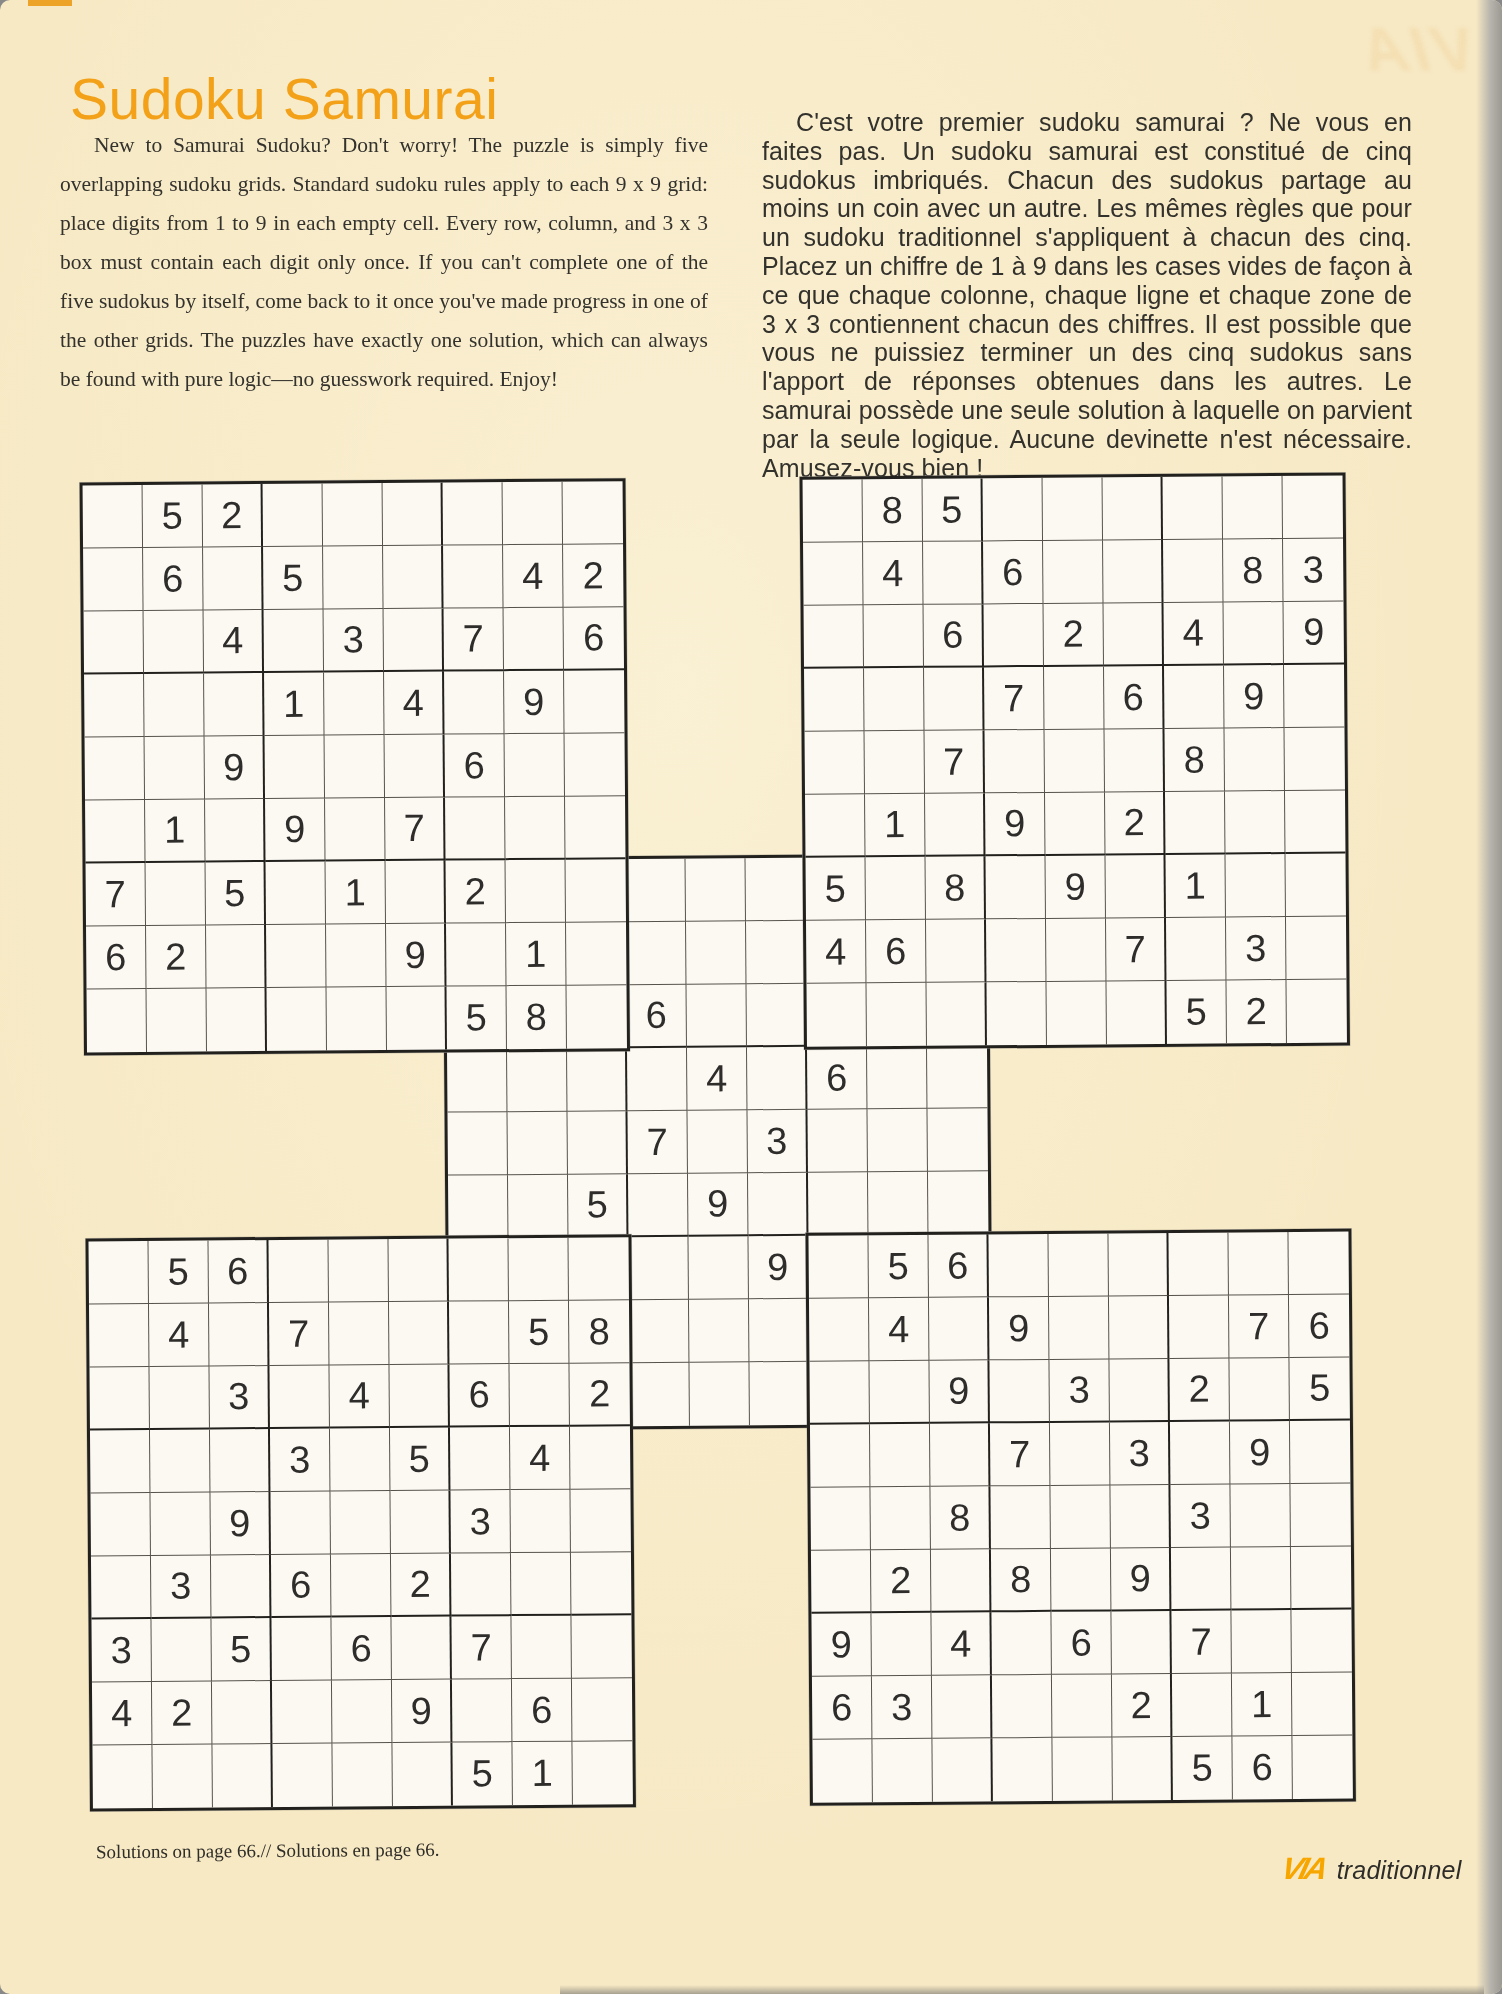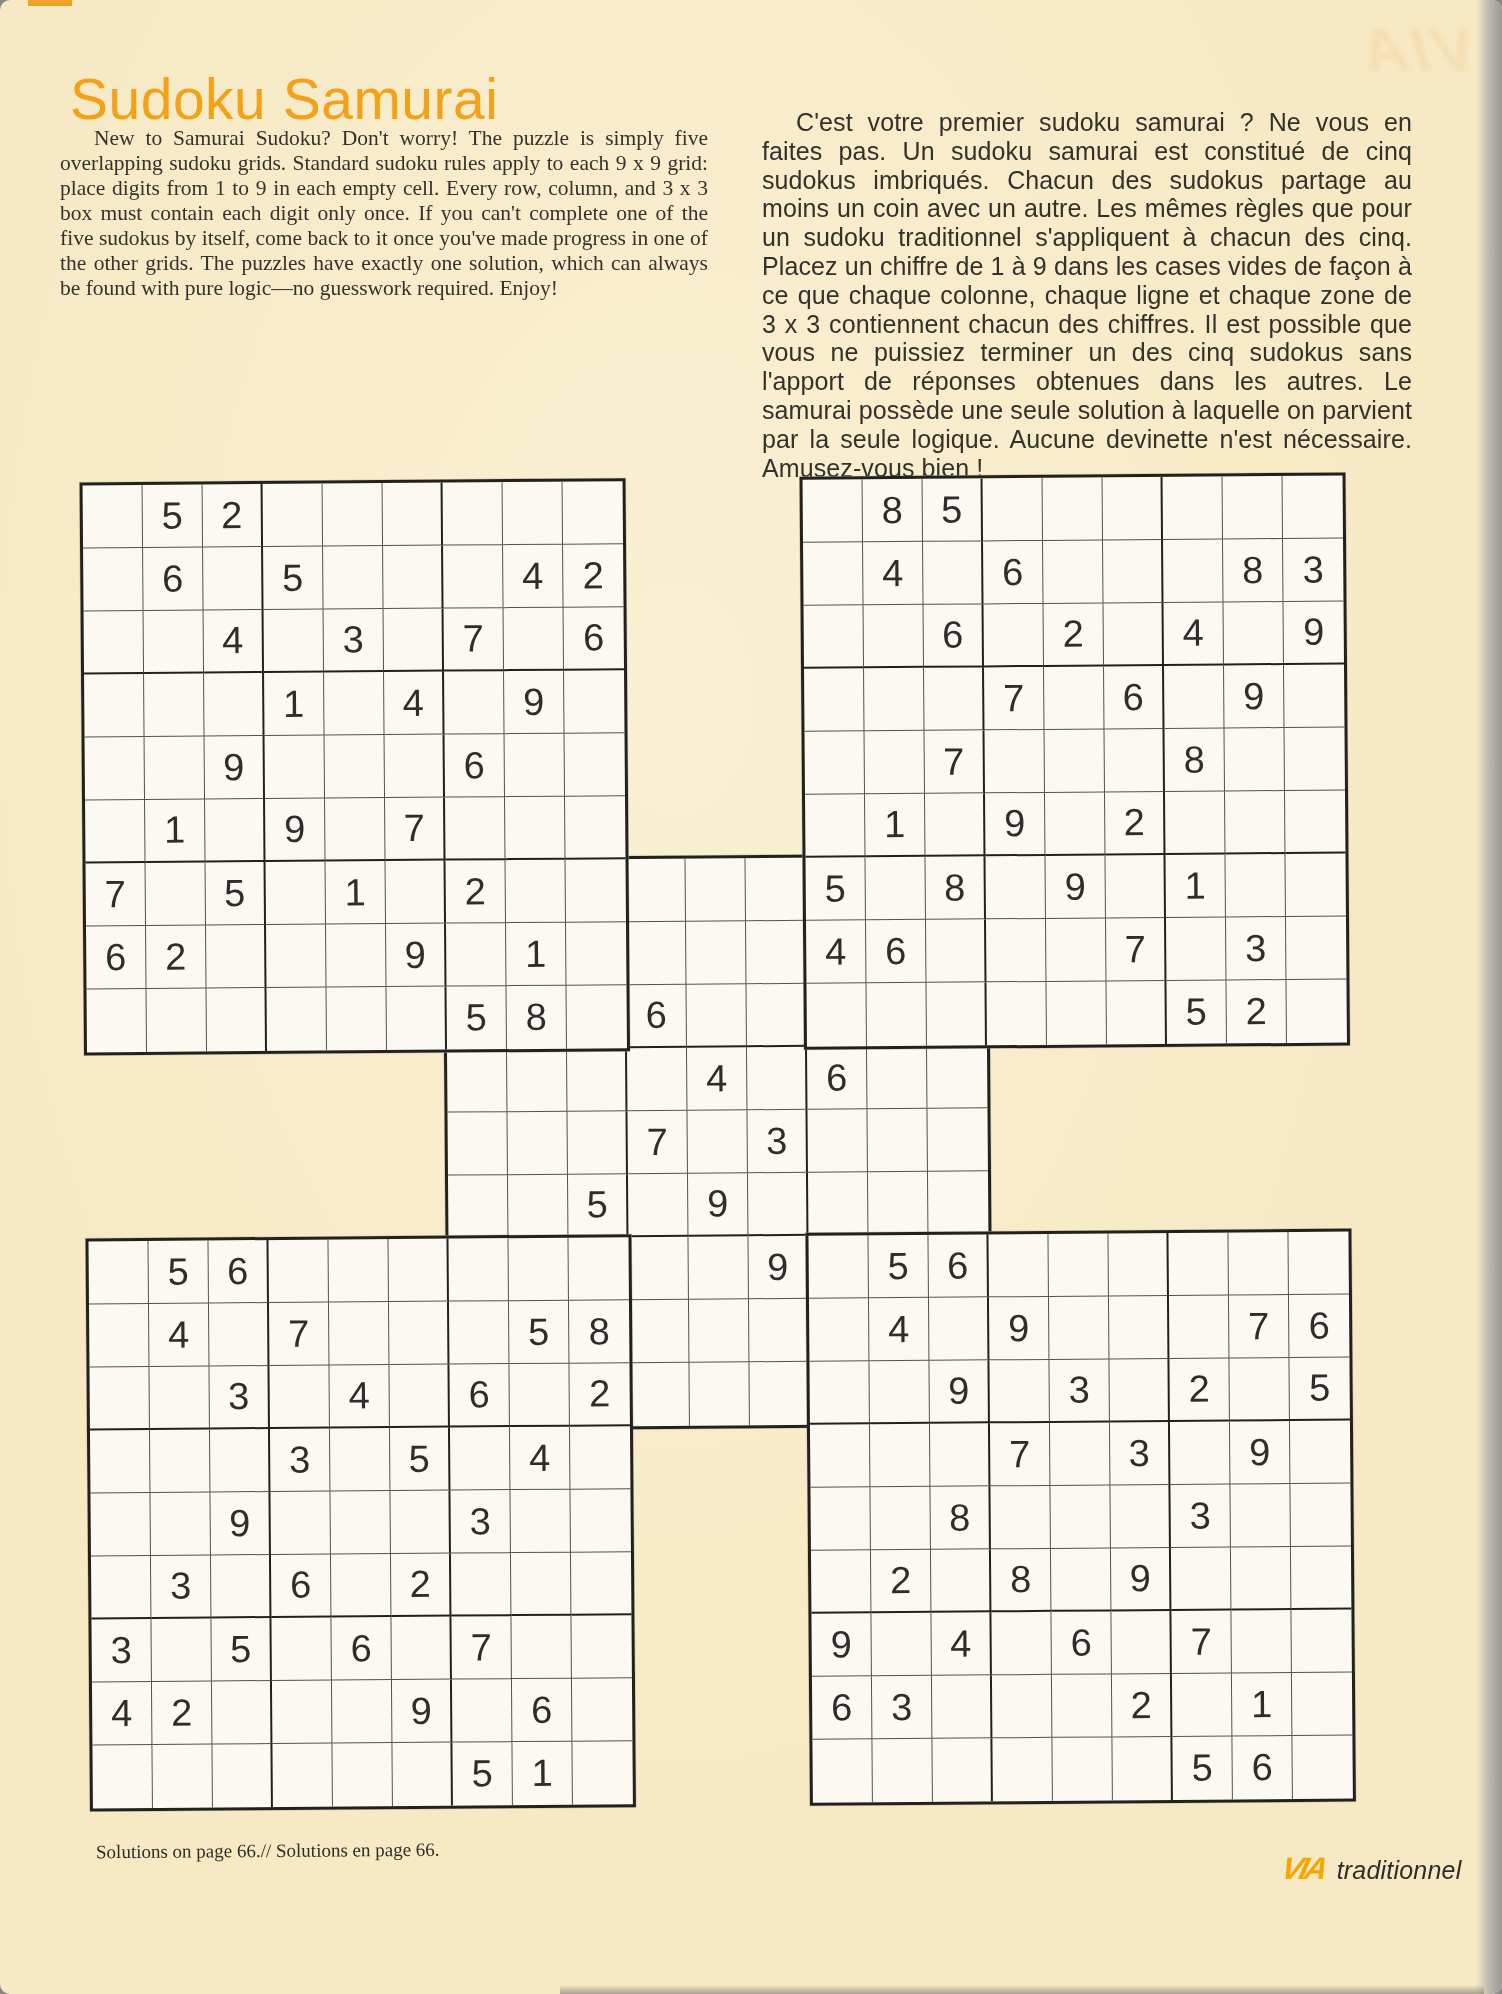--- a/index.html
+++ b/index.html
@@ -35,21 +35,21 @@
     text-align:left;letter-spacing:4px;overflow:hidden;
   }
   .page-title{
     position:absolute;left:70px;top:28px;
     font-size:57px;font-weight:400;letter-spacing:.5px;
     color:var(--title-orange);
   }
   .intro-en{
     position:absolute;left:60px;top:104px;width:648px;
     font-family:"Liberation Serif", serif;
-    font-size:21.5px;line-height:25px;text-align:justify;text-indent:34px;
+    font-size:21.5px;line-height:39px;text-align:justify;text-indent:34px;
     color:var(--text-dark);
   }
   .intro-fr{
     position:absolute;left:762px;top:88px;width:650px;
     font-size:25px;line-height:28.8px;text-align:justify;text-indent:34px;
     color:#33312c;letter-spacing:.1px;margin-top:20px;
   }
   .samurai{
     position:absolute;left:80px;top:482px;width:1260px;height:1323px;
     transform:rotate(-0.45deg);transform-origin:60px 60px;

